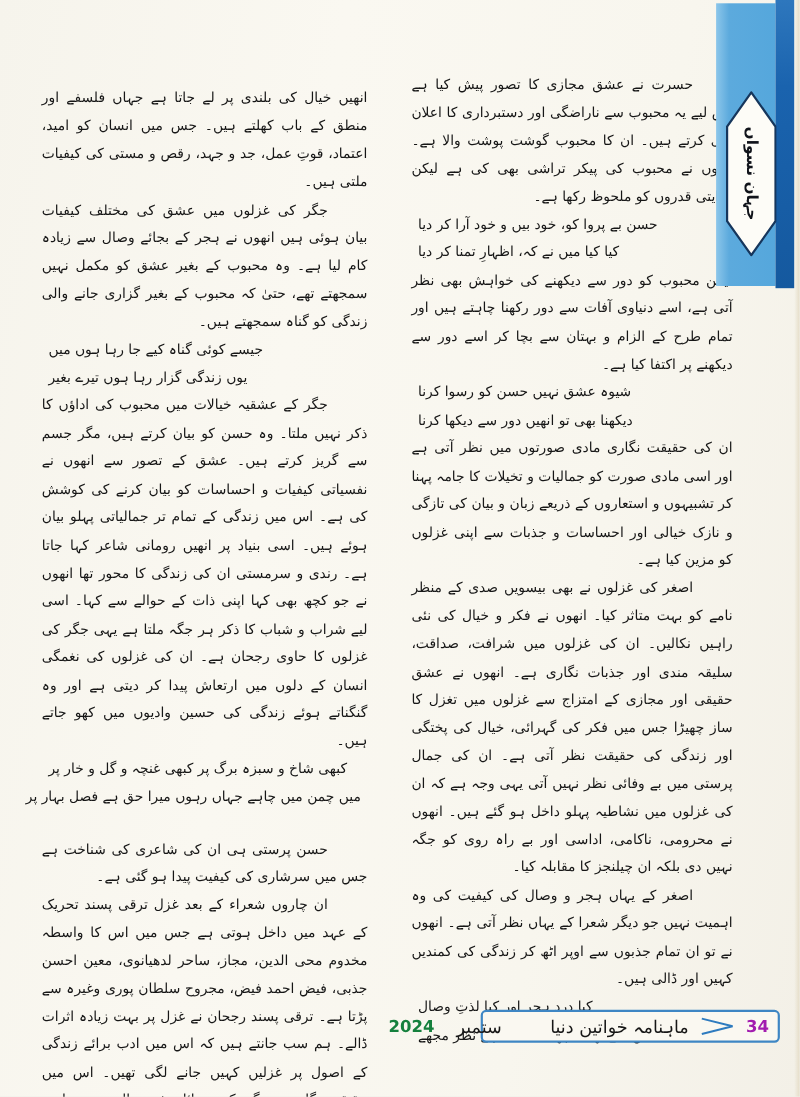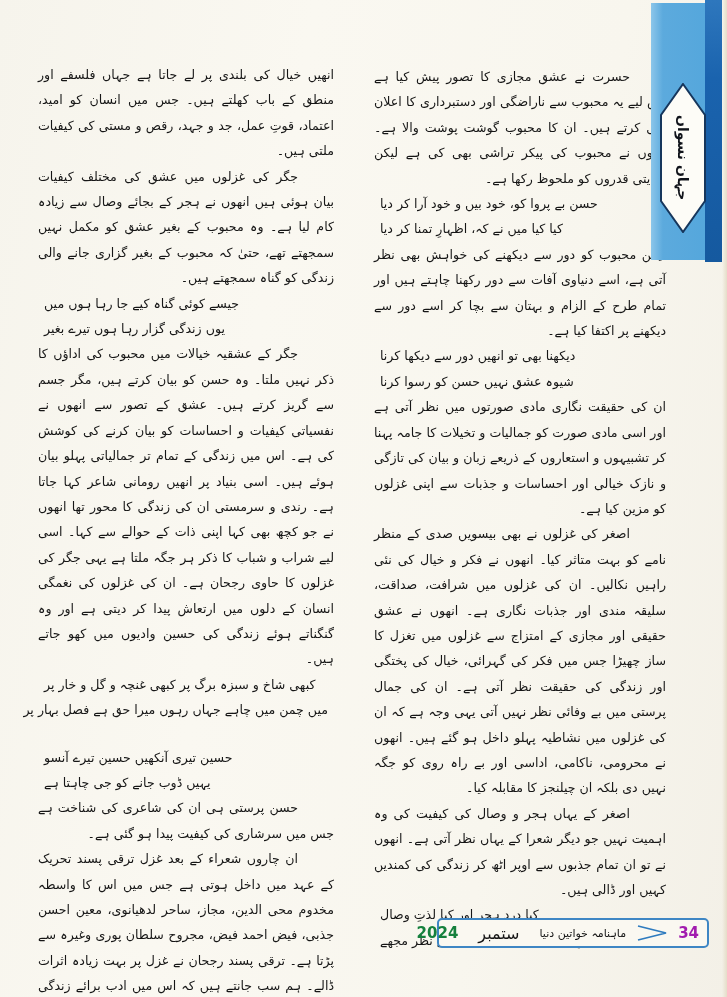--- a/index.html
+++ b/index.html
@@ -15,21 +15,21 @@
   }
   .page::after{ 
     content:"";position:absolute;top:0;right:0;width:5px;height:100%;
     background:linear-gradient(to left,#e5ddc8,rgba(0,0,0,0));
   }
   
   .col{
     position:absolute;direction:rtl;text-align:justify;
     font-size:12.6px;line-height:25.4px;letter-spacing:0;
   }
-  #col-left{left:38px;top:62px;width:296px;height:855px;}
+  #col-left{left:38px;top:76px;width:296px;height:855px;}
   #col-right{left:358px;top:64px;width:292px;height:850px;margin-left:16px;}
   .para{margin:0;}
   .para.indent{text-indent:36px;}
   .verse{text-align:left;margin:0 6px;}
   .verse-line{white-space:nowrap;}
   .spacer{height:22px;}
   
   .band{
     position:absolute;left:651px;top:3px;width:54px;height:257px;
     background:linear-gradient(to right,#8cc6ea 0%,#5caadd 22%,#55a7dc 100%);
@@ -51,21 +51,21 @@
   
   .footer-box{
     position:absolute;left:437px;top:918px;width:272px;height:30px;
     border:2px solid #3e86c4;border-radius:5px;
     background:#faf8f1;box-sizing:border-box;
     direction:rtl;display:flex;align-items:center;
     padding:0 8px;gap:8px;
   }
   .footer-pageno{font-weight:bold;font-size:15px;color:#a21caf;}
   .footer-chevron{flex:0 0 auto;margin:0 0 0 2px;}
-  .footer-mag{font-size:11px;white-space:nowrap;}
+  .footer-mag{font-size:16px;white-space:nowrap;margin-left:24px;}
   .footer-month{font-size:16px;margin-right:12px;white-space:nowrap;}
   .footer-year{font-weight:bold;font-size:15px;margin-right:12px;color:#15803d;}
 </style>
 </head>
 <body>
 
 <div class="page">
 
   <div class="col" id="col-left">
       <p class="para">انھیں خیال کی بلندی پر لے جاتا ہے جہاں فلسفے اور منطق کے باب کھلتے ہیں۔ جس میں انسان کو امید، اعتماد، قوتِ عمل، جد و جہد، رقص و مستی کی کیفیات ملتی ہیں۔</p>
@@ -73,37 +73,33 @@
       <div class="verse">
         <div class="verse-line">جیسے کوئی گناہ کیے جا رہا ہوں میں</div>
         <div class="verse-line">یوں زندگی گزار رہا ہوں تیرے بغیر</div>
       </div>
       <p class="para indent">جگر کے عشقیہ خیالات میں محبوب کی اداؤں کا ذکر نہیں ملتا۔ وہ حسن کو بیان کرتے ہیں، مگر جسم سے گریز کرتے ہیں۔ عشق کے تصور سے انھوں نے نفسیاتی کیفیات و احساسات کو بیان کرنے کی کوشش کی ہے۔ اس میں زندگی کے تمام تر جمالیاتی پہلو بیان ہوئے ہیں۔ اسی بنیاد پر انھیں رومانی شاعر کہا جاتا ہے۔ رندی و سرمستی ان کی زندگی کا محور تھا انھوں نے جو کچھ بھی کہا اپنی ذات کے حوالے سے کہا۔ اسی لیے شراب و شباب کا ذکر ہر جگہ ملتا ہے یہی جگر کی غزلوں کا حاوی رجحان ہے۔ ان کی غزلوں کی نغمگی انسان کے دلوں میں ارتعاش پیدا کر دیتی ہے اور وہ گنگناتے ہوئے زندگی کی حسین وادیوں میں کھو جاتے ہیں۔</p>
       <div class="verse">
         <div class="verse-line">کبھی شاخ و سبزہ برگ پر کبھی غنچہ و گل و خار پر</div>
         <div class="verse-line">میں چمن میں چاہے جہاں رہوں میرا حق ہے فصل بہار پر</div>
       </div>
       <div class="spacer"></div>
-      <div class="verse">
-        <div class="verse-line">حسین تیری آنکھیں حسین تیرے آنسو</div>
-        <div class="verse-line">یہیں ڈوب جانے کو جی چاہتا ہے</div>
-      </div>
       <p class="para indent">حسن پرستی ہی ان کی شاعری کی شناخت ہے جس میں سرشاری کی کیفیت پیدا ہو گئی ہے۔</p>
       <p class="para indent">ان چاروں شعراء کے بعد غزل ترقی پسند تحریک کے عہد میں داخل ہوتی ہے جس میں اس کا واسطہ مخدوم محی الدین، مجاز، ساحر لدھیانوی، معین احسن جذبی، فیض احمد فیض، مجروح سلطان پوری وغیرہ سے پڑتا ہے۔ ترقی پسند رجحان نے غزل پر بہت زیادہ اثرات ڈالے۔ ہم سب جانتے ہیں کہ اس میں ادب برائے زندگی کے اصول پر غزلیں کہیں جانے لگی تھیں۔ اس میں حقیقت نگاری، زندگی کے مسائل، ذہنی الجھن، سماجی زوال، استحصال، قدروں کی پامالی، بے بسی، بے چارگی، فرسودگی، مادے کی حقیقت، جد و جہد، انقلاب زندہ باد، تحریک آزادی،</p>
     </div>
   <div class="col" id="col-right">
       <p class="para indent">حسرت نے عشق مجازی کا تصور پیش کیا ہے اس لیے یہ محبوب سے ناراضگی اور دستبرداری کا اعلان بھی کرتے ہیں۔ ان کا محبوب گوشت پوشت والا ہے۔ انھوں نے محبوب کی پیکر تراشی بھی کی ہے لیکن روایتی قدروں کو ملحوظ رکھا ہے۔</p>
       <div class="verse">
         <div class="verse-line">حسن بے پروا کو، خود بیں و خود آرا کر دیا</div>
         <div class="verse-line">کیا کیا میں نے کہ، اظہارِ تمنا کر دیا</div>
       </div>
       <p class="para">لیکن محبوب کو دور سے دیکھنے کی خواہش بھی نظر آتی ہے، اسے دنیاوی آفات سے دور رکھنا چاہتے ہیں اور تمام طرح کے الزام و بہتان سے بچا کر اسے دور سے دیکھنے پر اکتفا کیا ہے۔</p>
       <div class="verse">
+        <div class="verse-line">شیوہ عشق نہیں حسن کو رسوا کرنا</div>
         <div class="verse-line">دیکھنا بھی تو انھیں دور سے دیکھا کرنا</div>
-        <div class="verse-line">شیوہ عشق نہیں حسن کو رسوا کرنا</div>
       </div>
       <p class="para">ان کی حقیقت نگاری مادی صورتوں میں نظر آتی ہے اور اسی مادی صورت کو جمالیات و تخیلات کا جامہ پہنا کر تشبیہوں و استعاروں کے ذریعے زبان و بیان کی تازگی و نازک خیالی اور احساسات و جذبات سے اپنی غزلوں کو مزین کیا ہے۔</p>
       <p class="para indent">اصغر کی غزلوں نے بھی بیسویں صدی کے منظر نامے کو بہت متاثر کیا۔ انھوں نے فکر و خیال کی نئی راہیں نکالیں۔ ان کی غزلوں میں شرافت، صداقت، سلیقہ مندی اور جذبات نگاری ہے۔ انھوں نے عشق حقیقی اور مجازی کے امتزاج سے غزلوں میں تغزل کا ساز چھیڑا جس میں فکر کی گہرائی، خیال کی پختگی اور زندگی کی حقیقت نظر آتی ہے۔ ان کی جمال پرستی میں بے وفائی نظر نہیں آتی یہی وجہ ہے کہ ان کی غزلوں میں نشاطیہ پہلو داخل ہو گئے ہیں۔ انھوں نے محرومی، ناکامی، اداسی اور بے راہ روی کو جگہ نہیں دی بلکہ ان چیلنجز کا مقابلہ کیا۔</p>
       <p class="para indent">اصغر کے یہاں ہجر و وصال کی کیفیت کی وہ اہمیت نہیں جو دیگر شعرا کے یہاں نظر آتی ہے۔ انھوں نے تو ان تمام جذبوں سے اوپر اٹھ کر زندگی کی کمندیں کہیں اور ڈالی ہیں۔</p>
       <div class="verse">
         <div class="verse-line">کیا دردِ ہجر اور کیا لذتِ وصال</div>
         <div class="verse-line">اس سے بھی کچھ بلند ملی ہے نظر مجھے</div>
       </div>
     </div>
 

